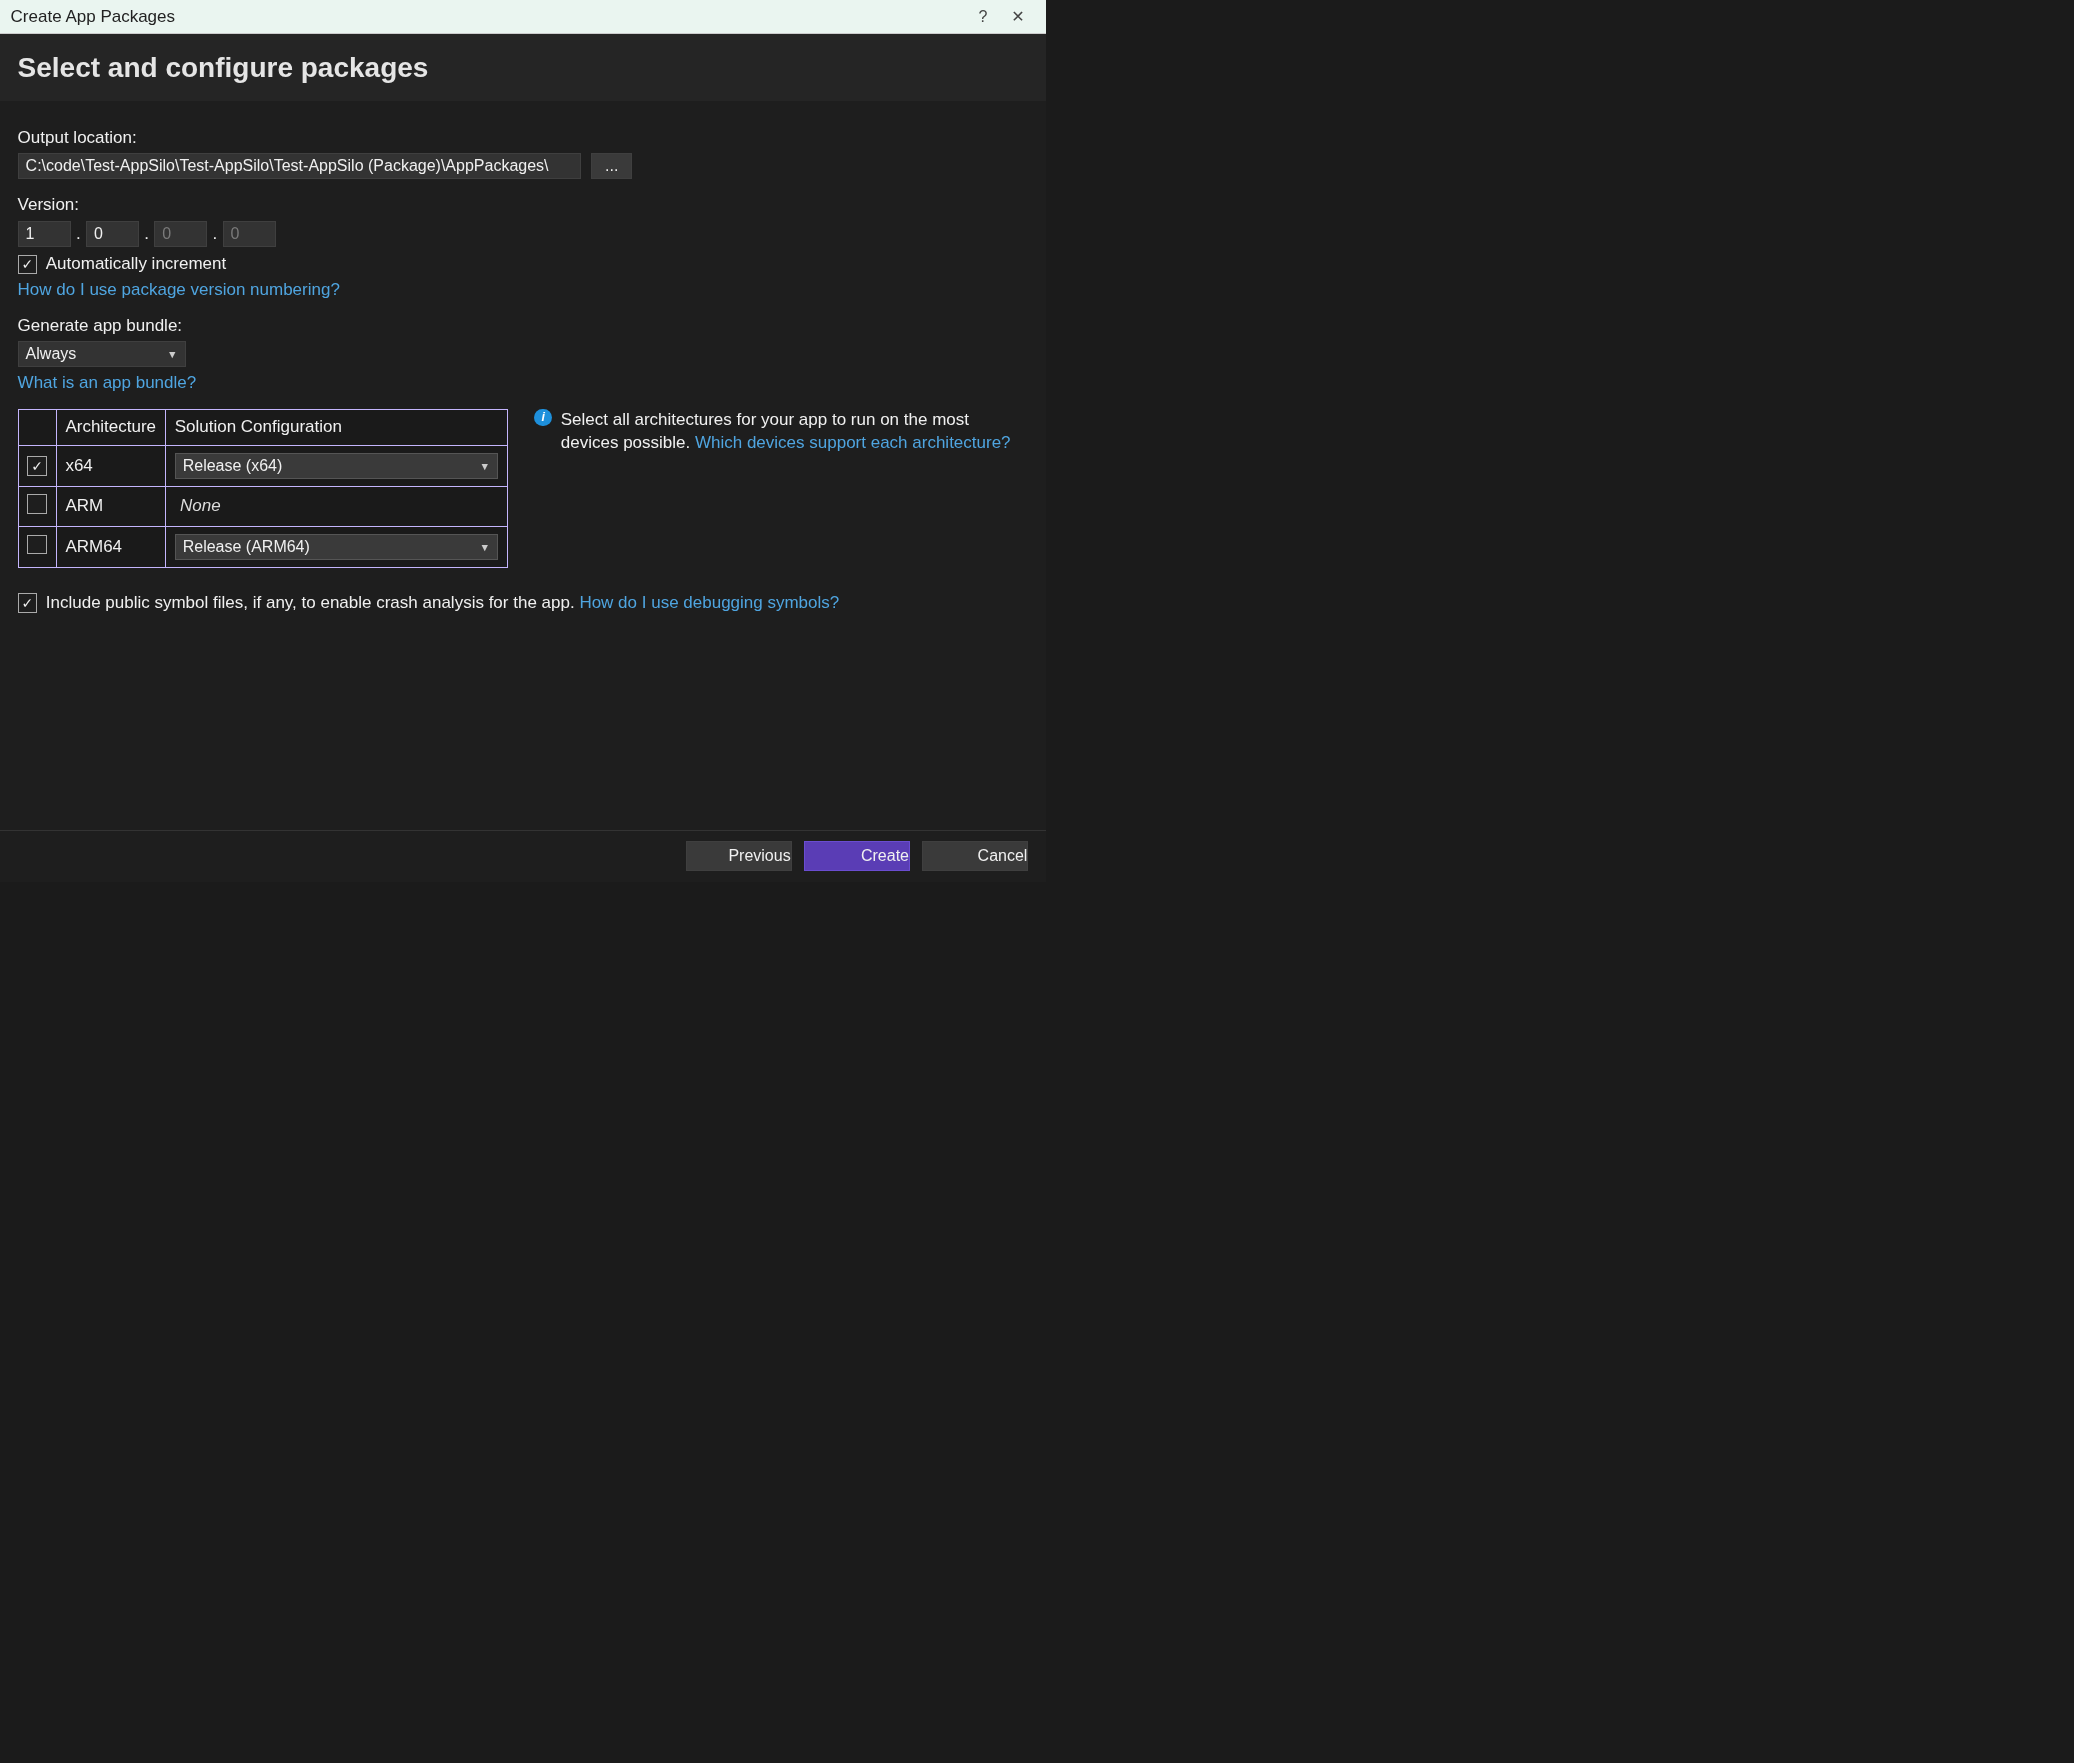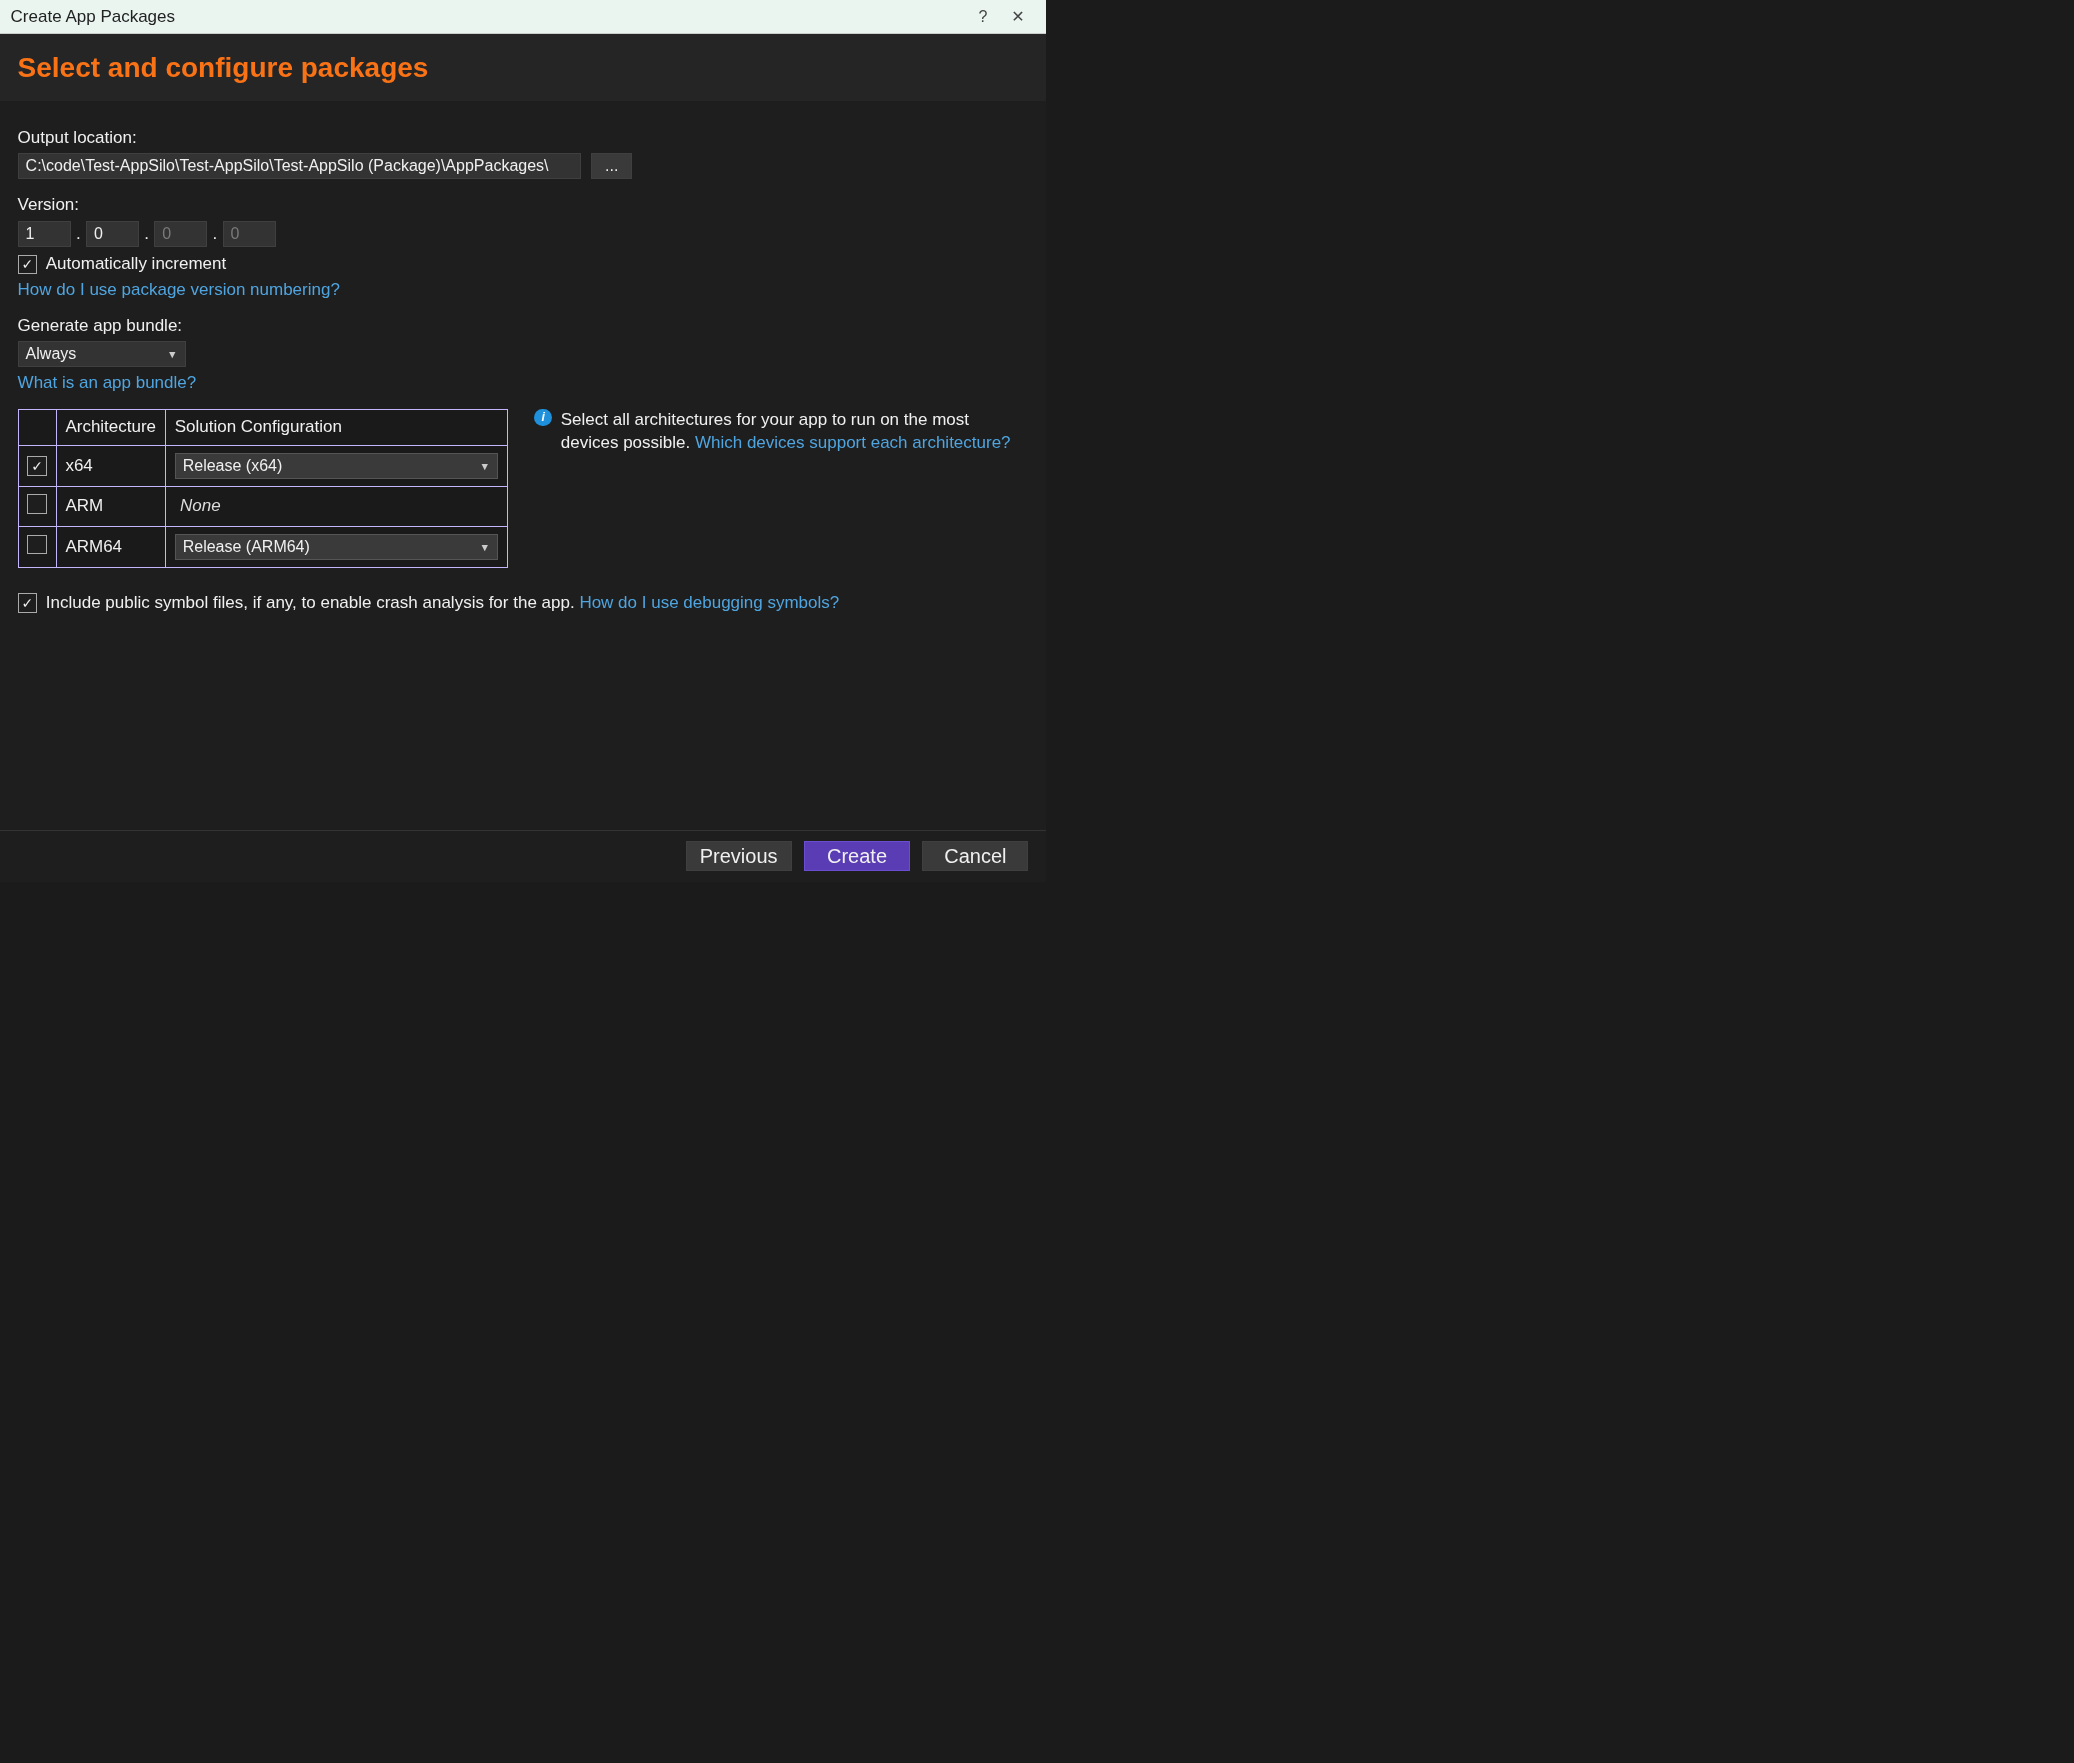--- a/index.html
+++ b/index.html
@@ -30,21 +30,21 @@
     text-align: center;
     cursor: pointer;
     font-size: 16px;
     color: #444;
   }
   .header {
     background: #252525;
     padding: 17.6px;
     font-size: 28px;
     font-weight: 700;
-    color: #f97316;
+    color: #e5e5e5;
   }
   .content {
     flex: 1;
     padding: 26.5px 17.6px 8.8px 17.6px;
     background: #1e1e1e;
     overflow: auto;
   }
   .label { margin-bottom: 5.3px; color: #f0f0f0; }
   .row { display: flex; align-items: center; gap: 10.6px; }
   input.textbox, .version-box {
@@ -146,22 +146,23 @@
     justify-content: flex-end;
     gap: 12.4px;
     background: #1e1e1e;
   }
   .btn {
     min-width: 106px;
     height: 30px;
     border: 0.9px solid #3f3f3f;
     background: #3a3a3a;
     color: #f0f0f0;
-    font-size: 20px;
-    cursor: pointer;
+    font-size: 16px;
+    cursor: pointer;
+    text-align: right;
   }
   .btn.primary {
     background: #5a3db5;
     border-color: #6a4dd0;
   }
   .spacer-sm { height: 5.3px; }
 </style>
 </head>
 <body>
 

